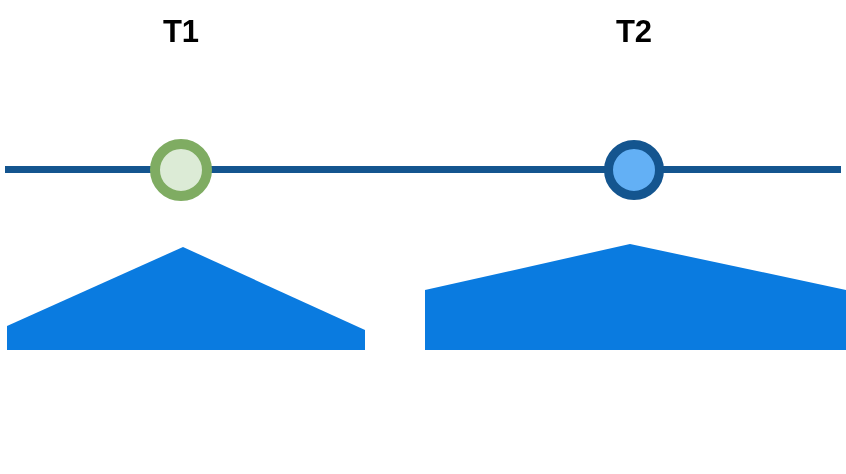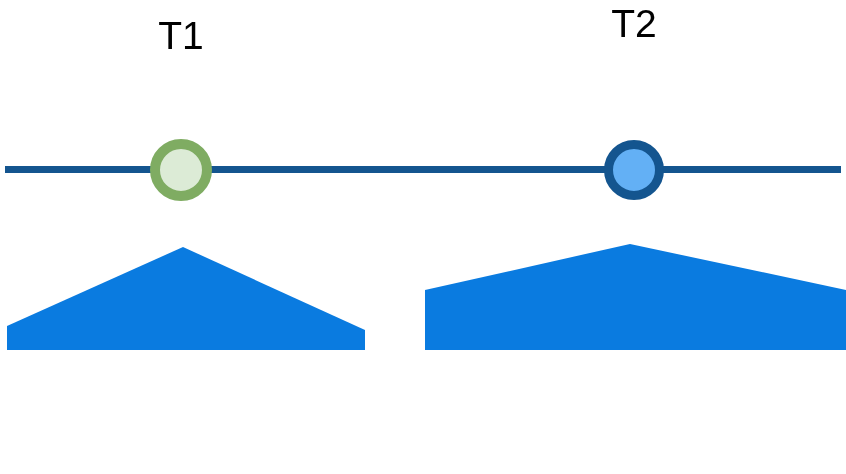--- a/index.html
+++ b/index.html
@@ -48,27 +48,28 @@
     top: 140px;
     width: 60px;
     height: 60px;
     background: #63B0F5;
     border: 9px solid #14558F;
   }
 
   .tick-label {
     position: absolute;
     color: #000000;
-    font-size: 39px;
+    font-size: 31px;
     line-height: 1;
     text-align: center;
     white-space: nowrap;
+    font-weight: bold;
   }
   .tick-label-t1 { left: 131px; top: 16px; width: 100px; }
-  .tick-label-t2 { left: 584px; top: 4px; width: 100px; }
+  .tick-label-t2 { left: 584px; top: 16px; width: 100px; }
 
   
   .callout { position: absolute; }
 
   .callout-pentagon {
     position: absolute;
     left: 0;
     top: 0;
     width: 100%;
     height: 100%;

